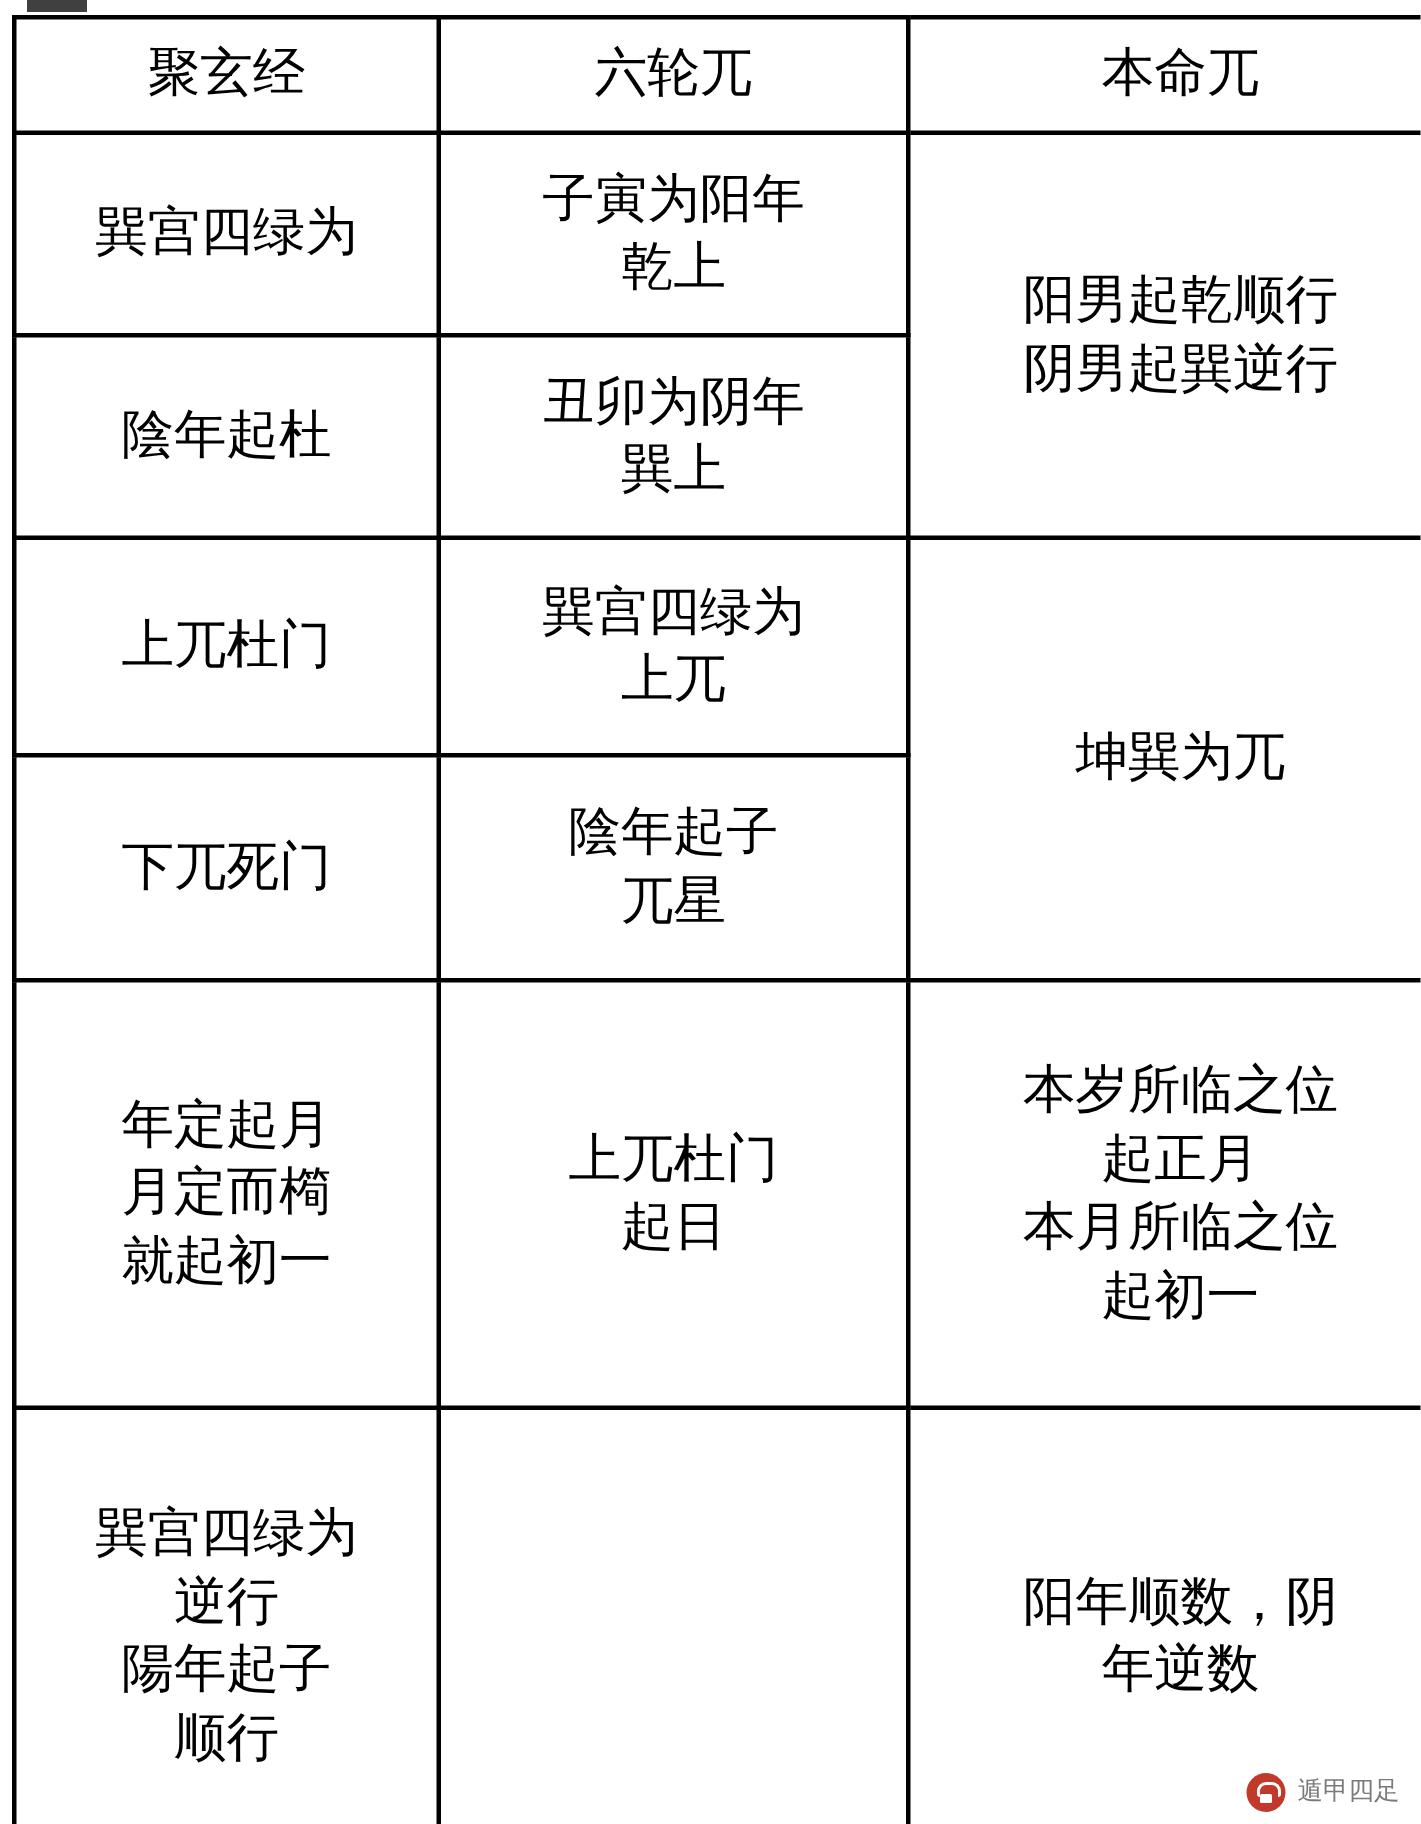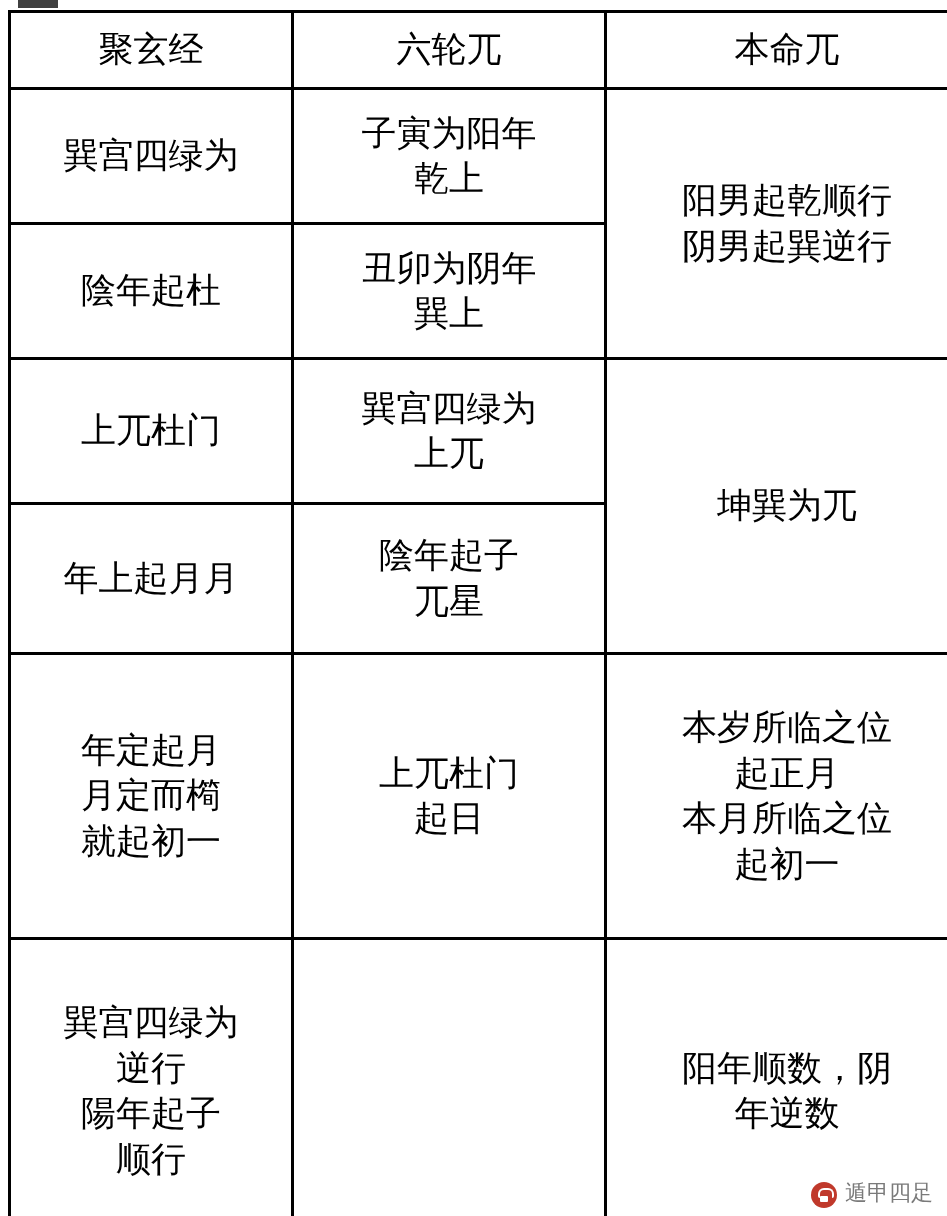--- a/index.html
+++ b/index.html
@@ -73,24 +73,24 @@
   .h-r4 { height: 135px; }
   .h-r5 { height: 270px; }
   .h-r6 { height: 290px; }
 
   
   .watermark {
     position: absolute;
     right: 14px;
     bottom: 8px;
     display: flex;
-    align-items: flex-end;
+    align-items: flex-start;
     gap: 8px;
     font-family: "Liberation Sans", sans-serif;
-    font-size: 22px;
+    font-size: 17px;
     color: #7a7a7a;
   }
   .wm-logo {
     width: 26px;
     height: 26px;
     border-radius: 50%;
     background: #c0392b;
     position: relative;
     flex: 0 0 auto;
   }
@@ -170,21 +170,21 @@
             <span class="cell-text">巽宫四绿为
 上兀</span>
           </td>
         <td class="col-c" rowspan="2">
             <span class="cell-text">坤巽为兀</span>
           </td>
       </tr>
 
       <tr>
         <td class="col-a h-r4">
-            <span class="cell-text">年上起月月</span>
+            <span class="cell-text">下兀死门</span>
           </td>
         <td class="col-b h-r4">
             <span class="cell-text">陰年起子
 兀星</span>
           </td>
       </tr>
 
       <tr>
         <td class="col-a h-r5">
             <span class="cell-text">年定起月

